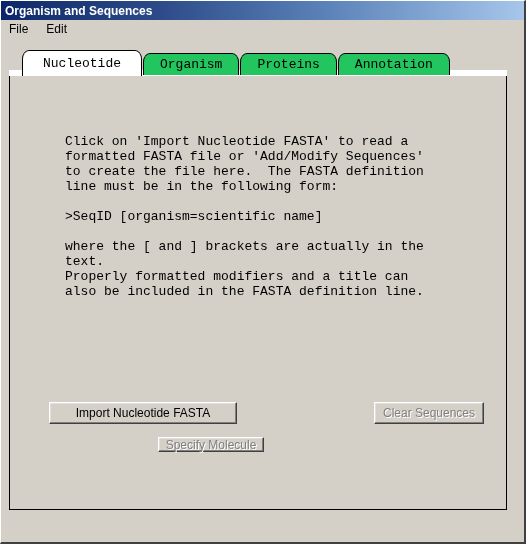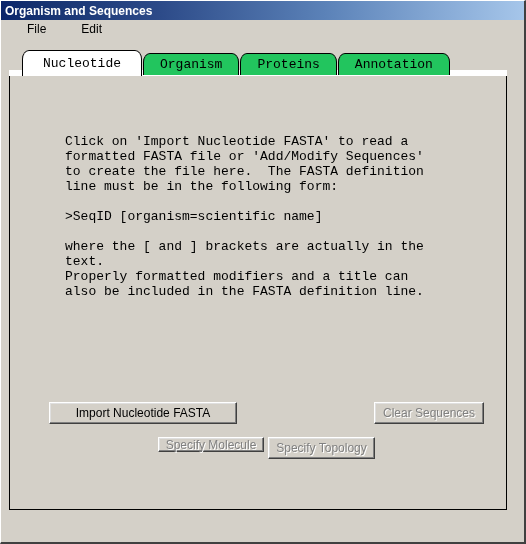--- a/index.html
+++ b/index.html
@@ -42,23 +42,22 @@
     letter-spacing: 0px;
     white-space: nowrap;
   }
 
   
   .menubar {
     height: 18px;
     background: #d4d0c8;
     display: flex;
     align-items: center;
-    padding-left: 24px;
-    box-sizing: border-box;
-    gap: 17px;
+    padding-left: 6px;
+    box-sizing: border-box;
   }
   .menu-item {
     font-size: 12px;
     color: #000000;
     padding: 1px 7px 1px 2px;
     margin-right: 9px;
     line-height: 14px;
     white-space: nowrap;
     cursor: default;
   }
@@ -241,18 +240,15 @@
 
 
     <div class="btn disabled" id="btn-clear">
       <span>Clear Sequences</span>
     </div>
 
     <div class="btn disabled" id="btn-molecule">
       <span>Specify Molecule</span>
     </div>
 
-    <div class="btn disabled" id="btn-topology">
-      <span>Specify Topology</span>
-    </div>
 
   </div>
 </div>
 
 </body></html>

